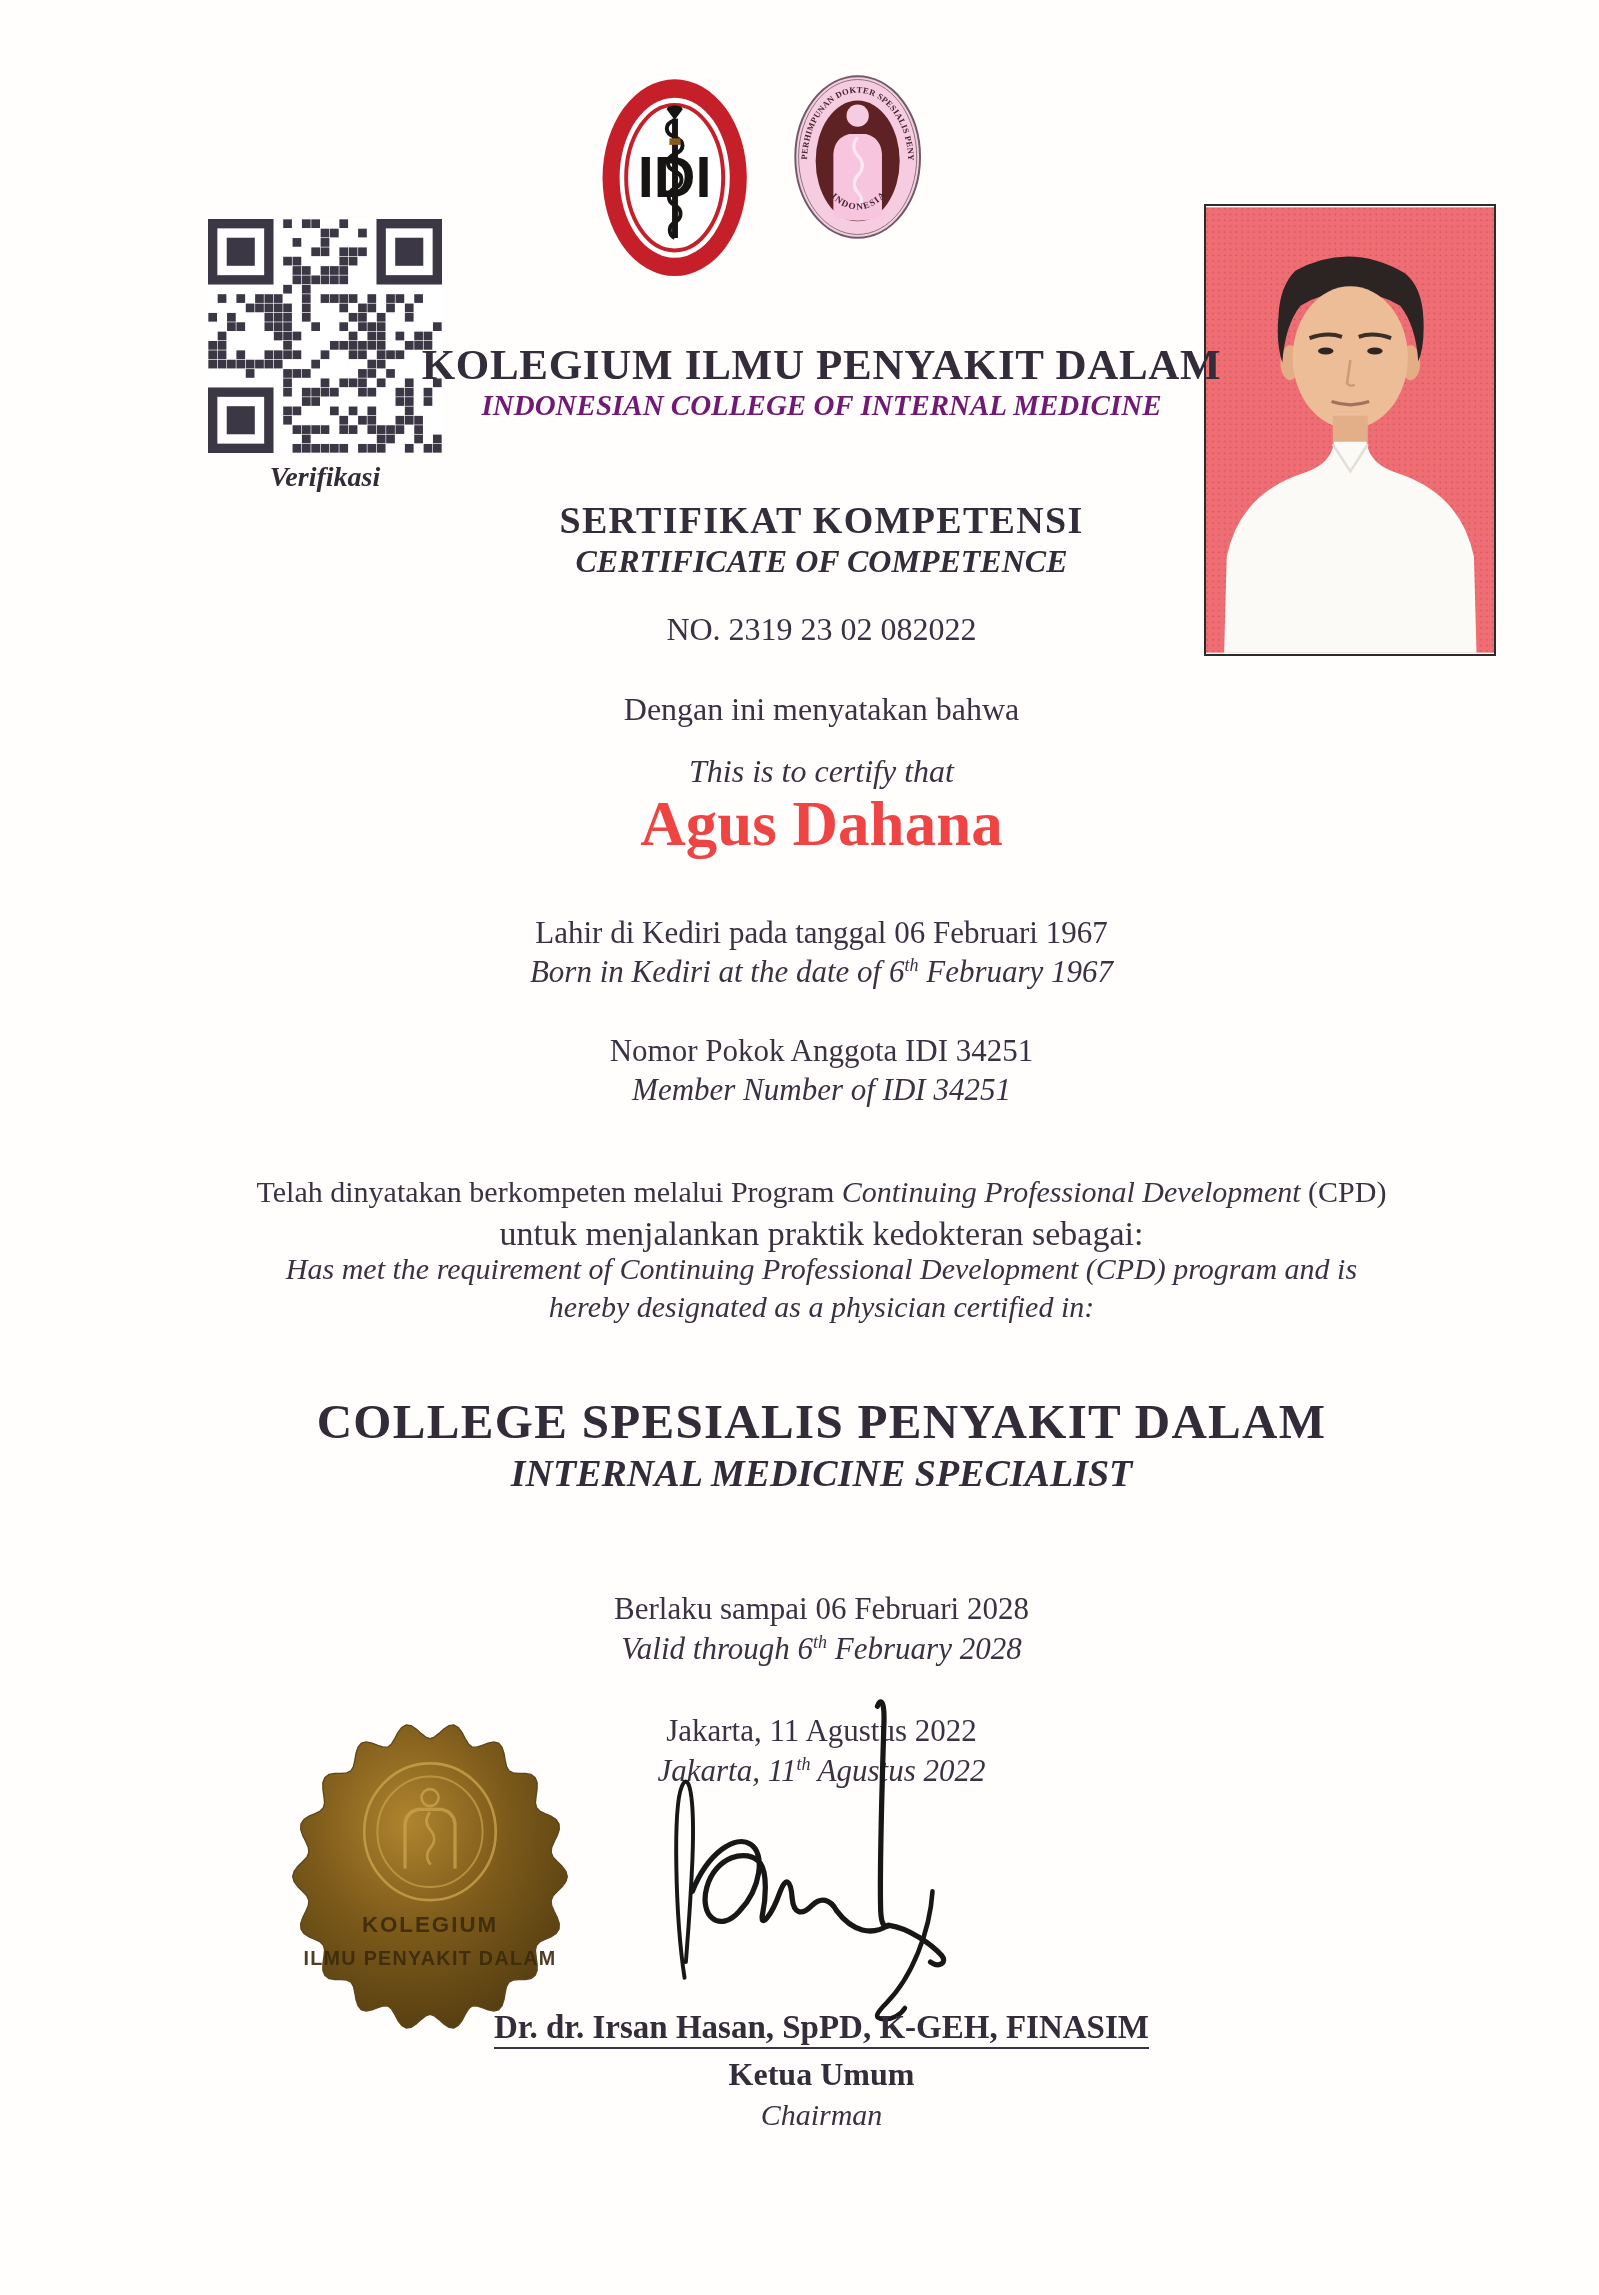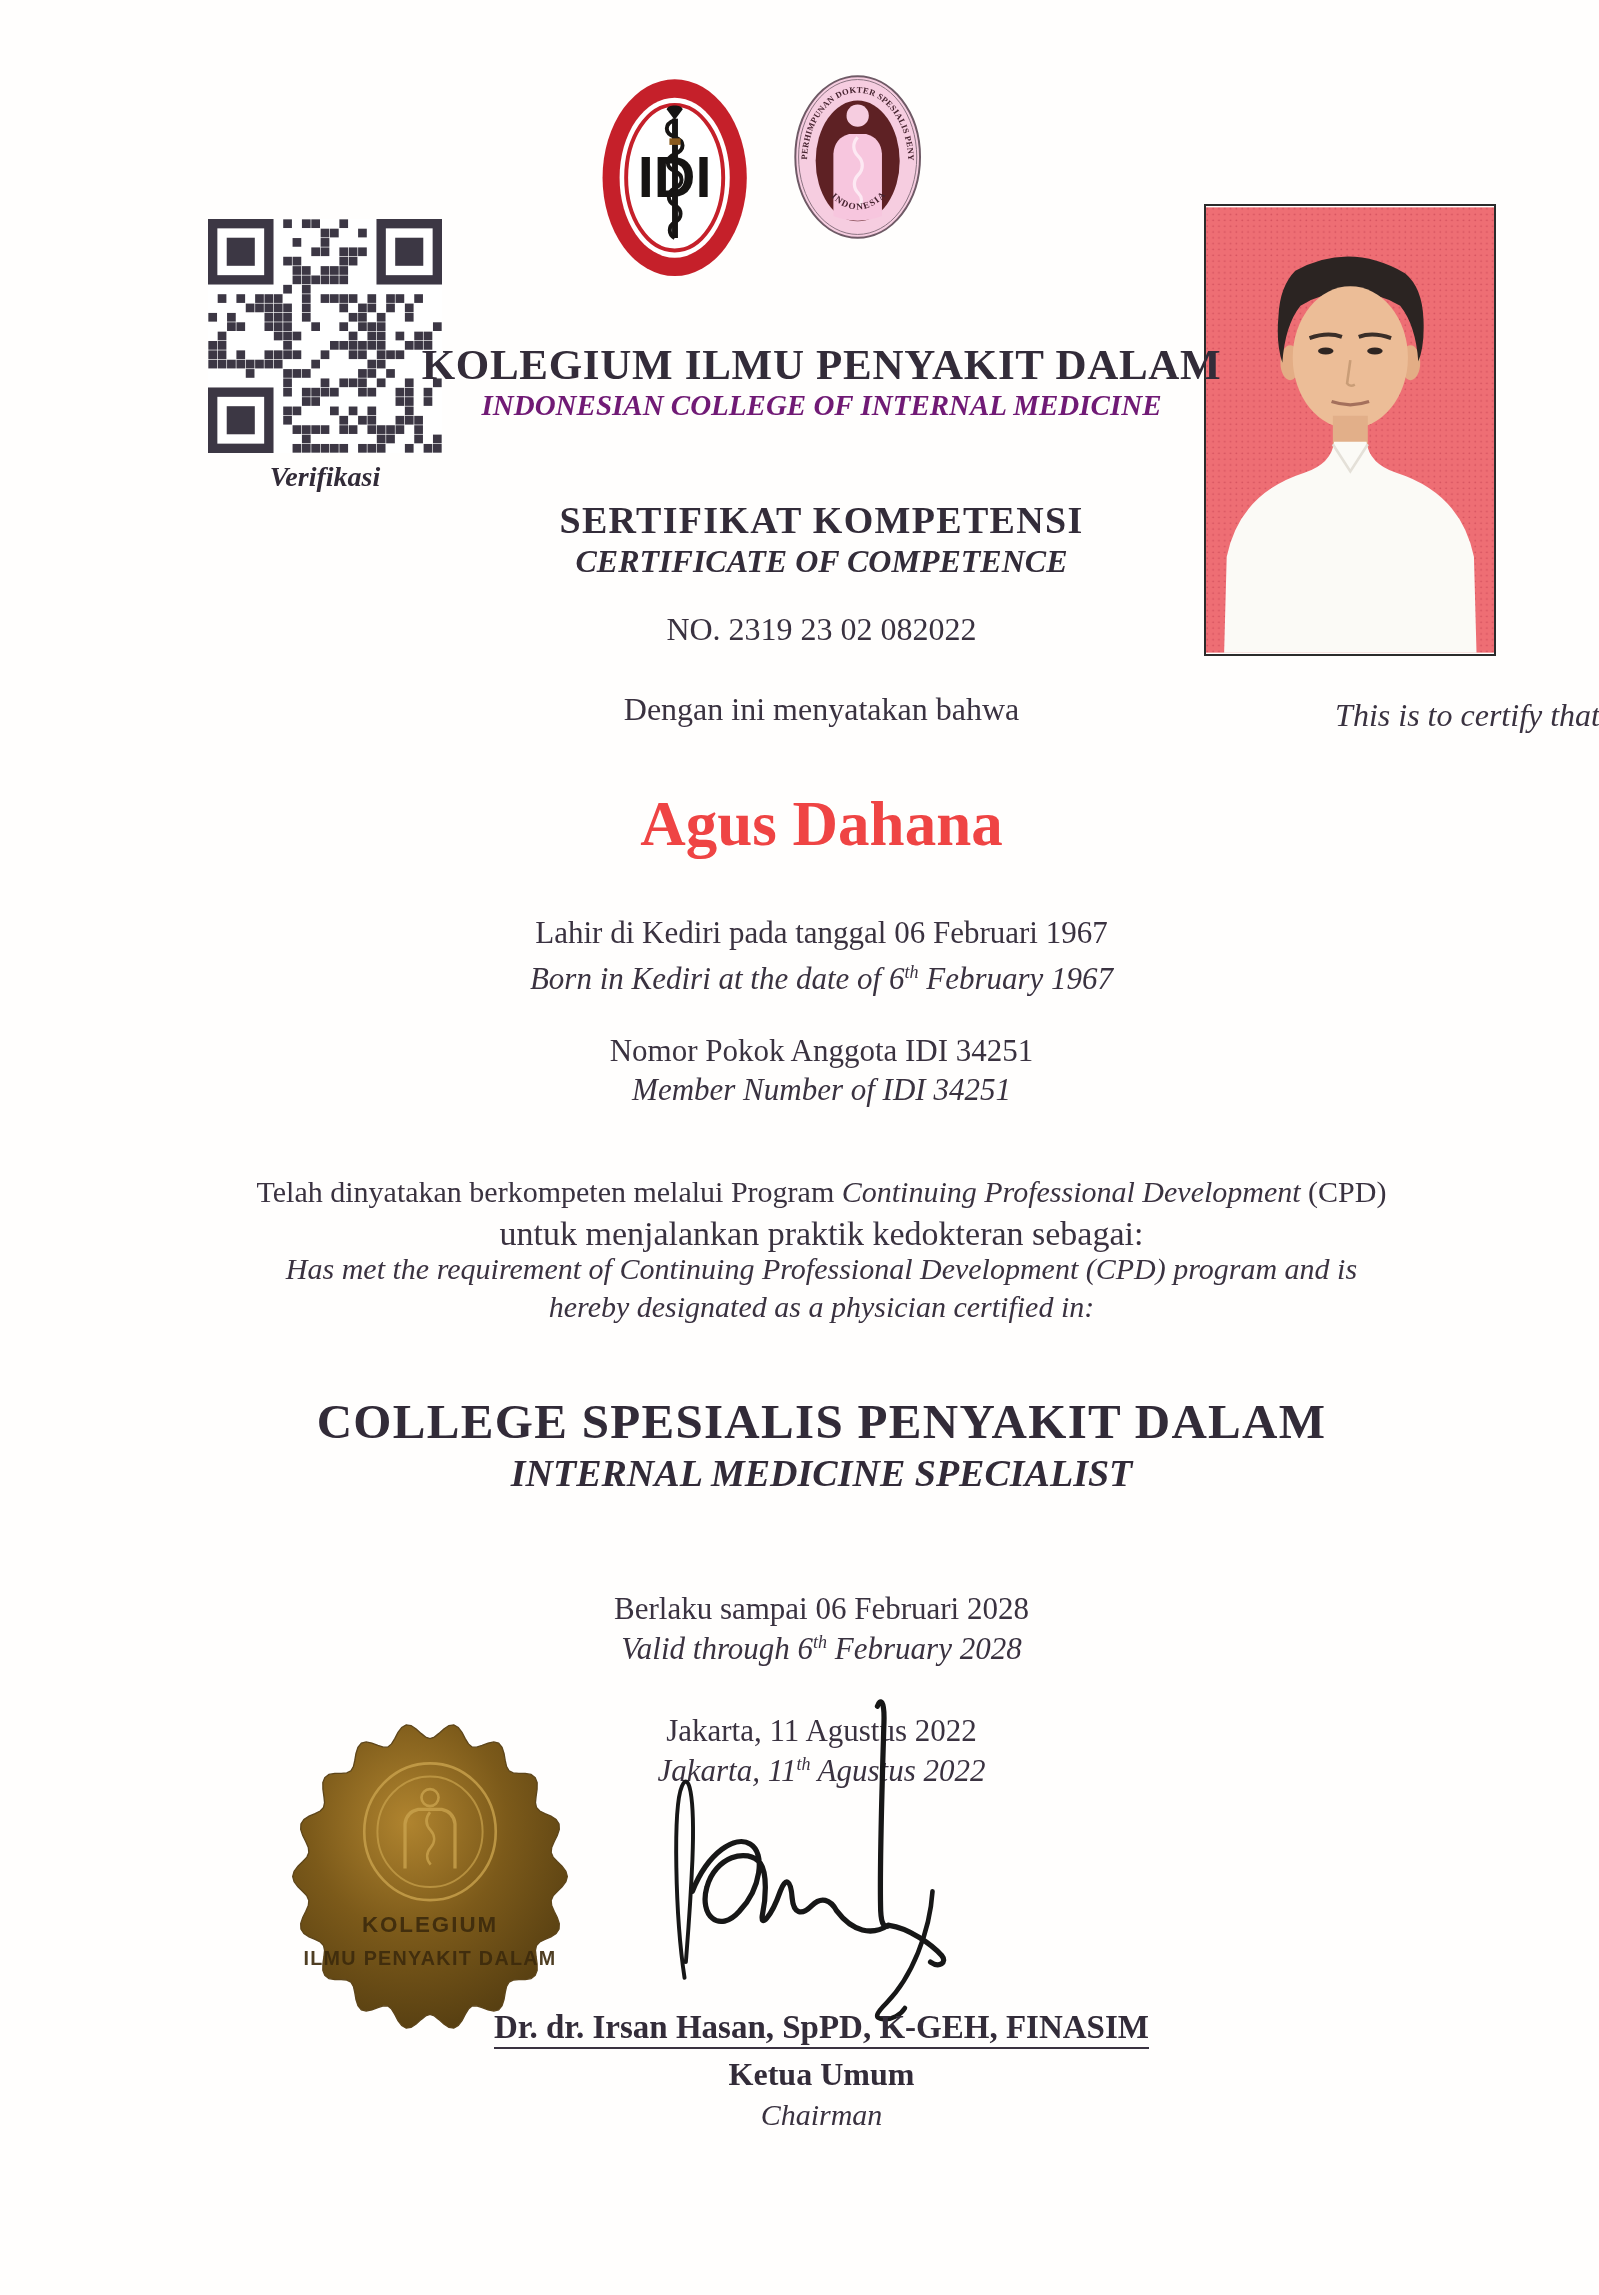--- a/index.html
+++ b/index.html
@@ -9,24 +9,24 @@
     font-family:"Liberation Serif", serif; color:#3a3240;
   }
   .line{position:absolute; left:43px; width:1557px; text-align:center; line-height:1.15; white-space:nowrap;} .i{font-style:italic;}
   .sup{font-size:0.58em; vertical-align:super; line-height:0;}
   .org-id   {top:340px;  font-size:43px; font-weight:bold; letter-spacing:0.7px; color:#332c39;}
   .org-en   {top:389px;  font-size:29px; font-weight:bold; font-style:italic; color:#701a75;}
   .title-id {top:499px;  font-size:38px; font-weight:bold; letter-spacing:1.3px; color:#332c39;}
   .title-en {top:543px;  font-size:32px; font-weight:bold; font-style:italic; color:#332c39;}
   .cert-no  {top:611px;  font-size:32px;}
   .intro-id {top:691px; font-size:32px;}
-  .intro-en {top:697px; font-size:32px; font-style:italic;text-align:right;}
+  .intro-en {top:753px; font-size:32px; font-style:italic;}
   .name     {top:788px; font-size:63px; font-weight:bold; color:#ef4444;}
   .birth-id {top:915px; font-size:31px;}
-  .birth-en {top:954px; font-size:31px; font-style:italic;margin-top:7px;}
+  .birth-en {top:954px; font-size:31px; font-style:italic;}
   .member-id{top:1033px; font-size:31px;}
   .member-en{top:1072px; font-size:31px; font-style:italic;}
   .para1    {top:1175px; font-size:30px;}
   .para2    {top:1214px; font-size:34px;}
   .para3    {top:1252px; font-size:30px; font-style:italic;}
   .para4    {top:1290px; font-size:30px; font-style:italic;}
   .spec-id  {top:1394px; font-size:49px; font-weight:bold; letter-spacing:1.3px; color:#322b38;}
   .spec-en  {top:1452px; font-size:38px; font-weight:bold; font-style:italic; color:#322b38;}
   .valid-id {top:1591px; font-size:31px;}
   .valid-en {top:1631px; font-size:31px; font-style:italic;}

